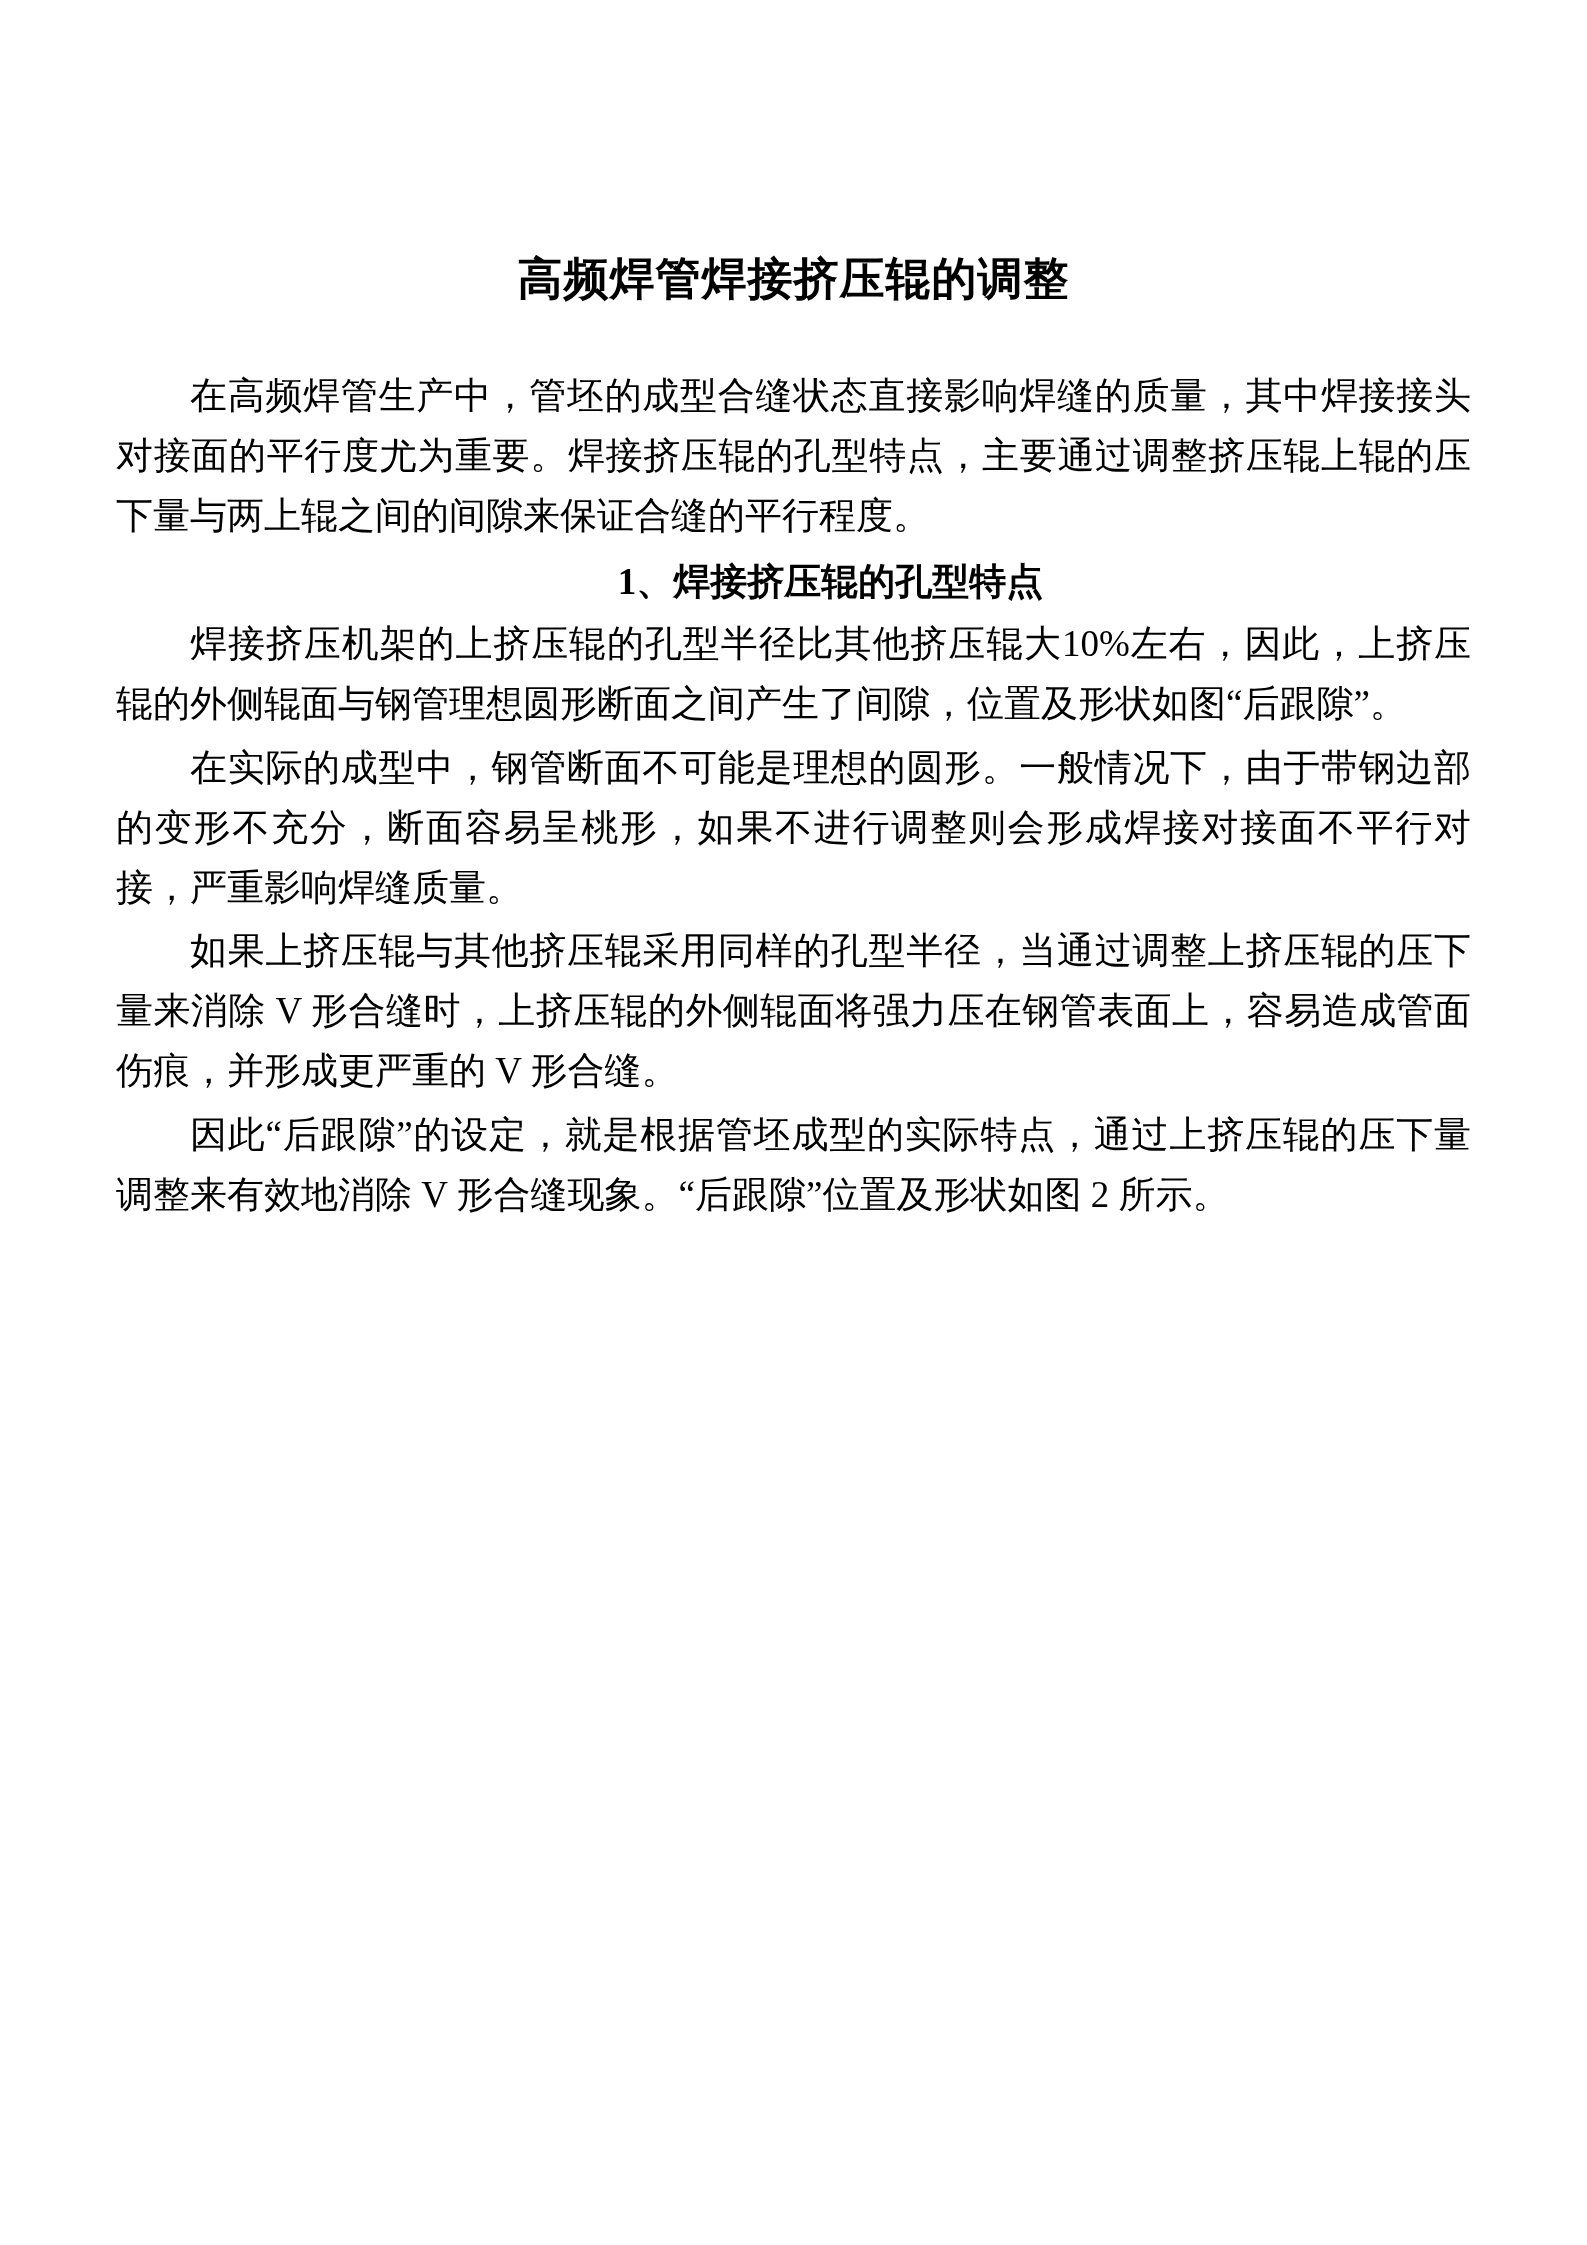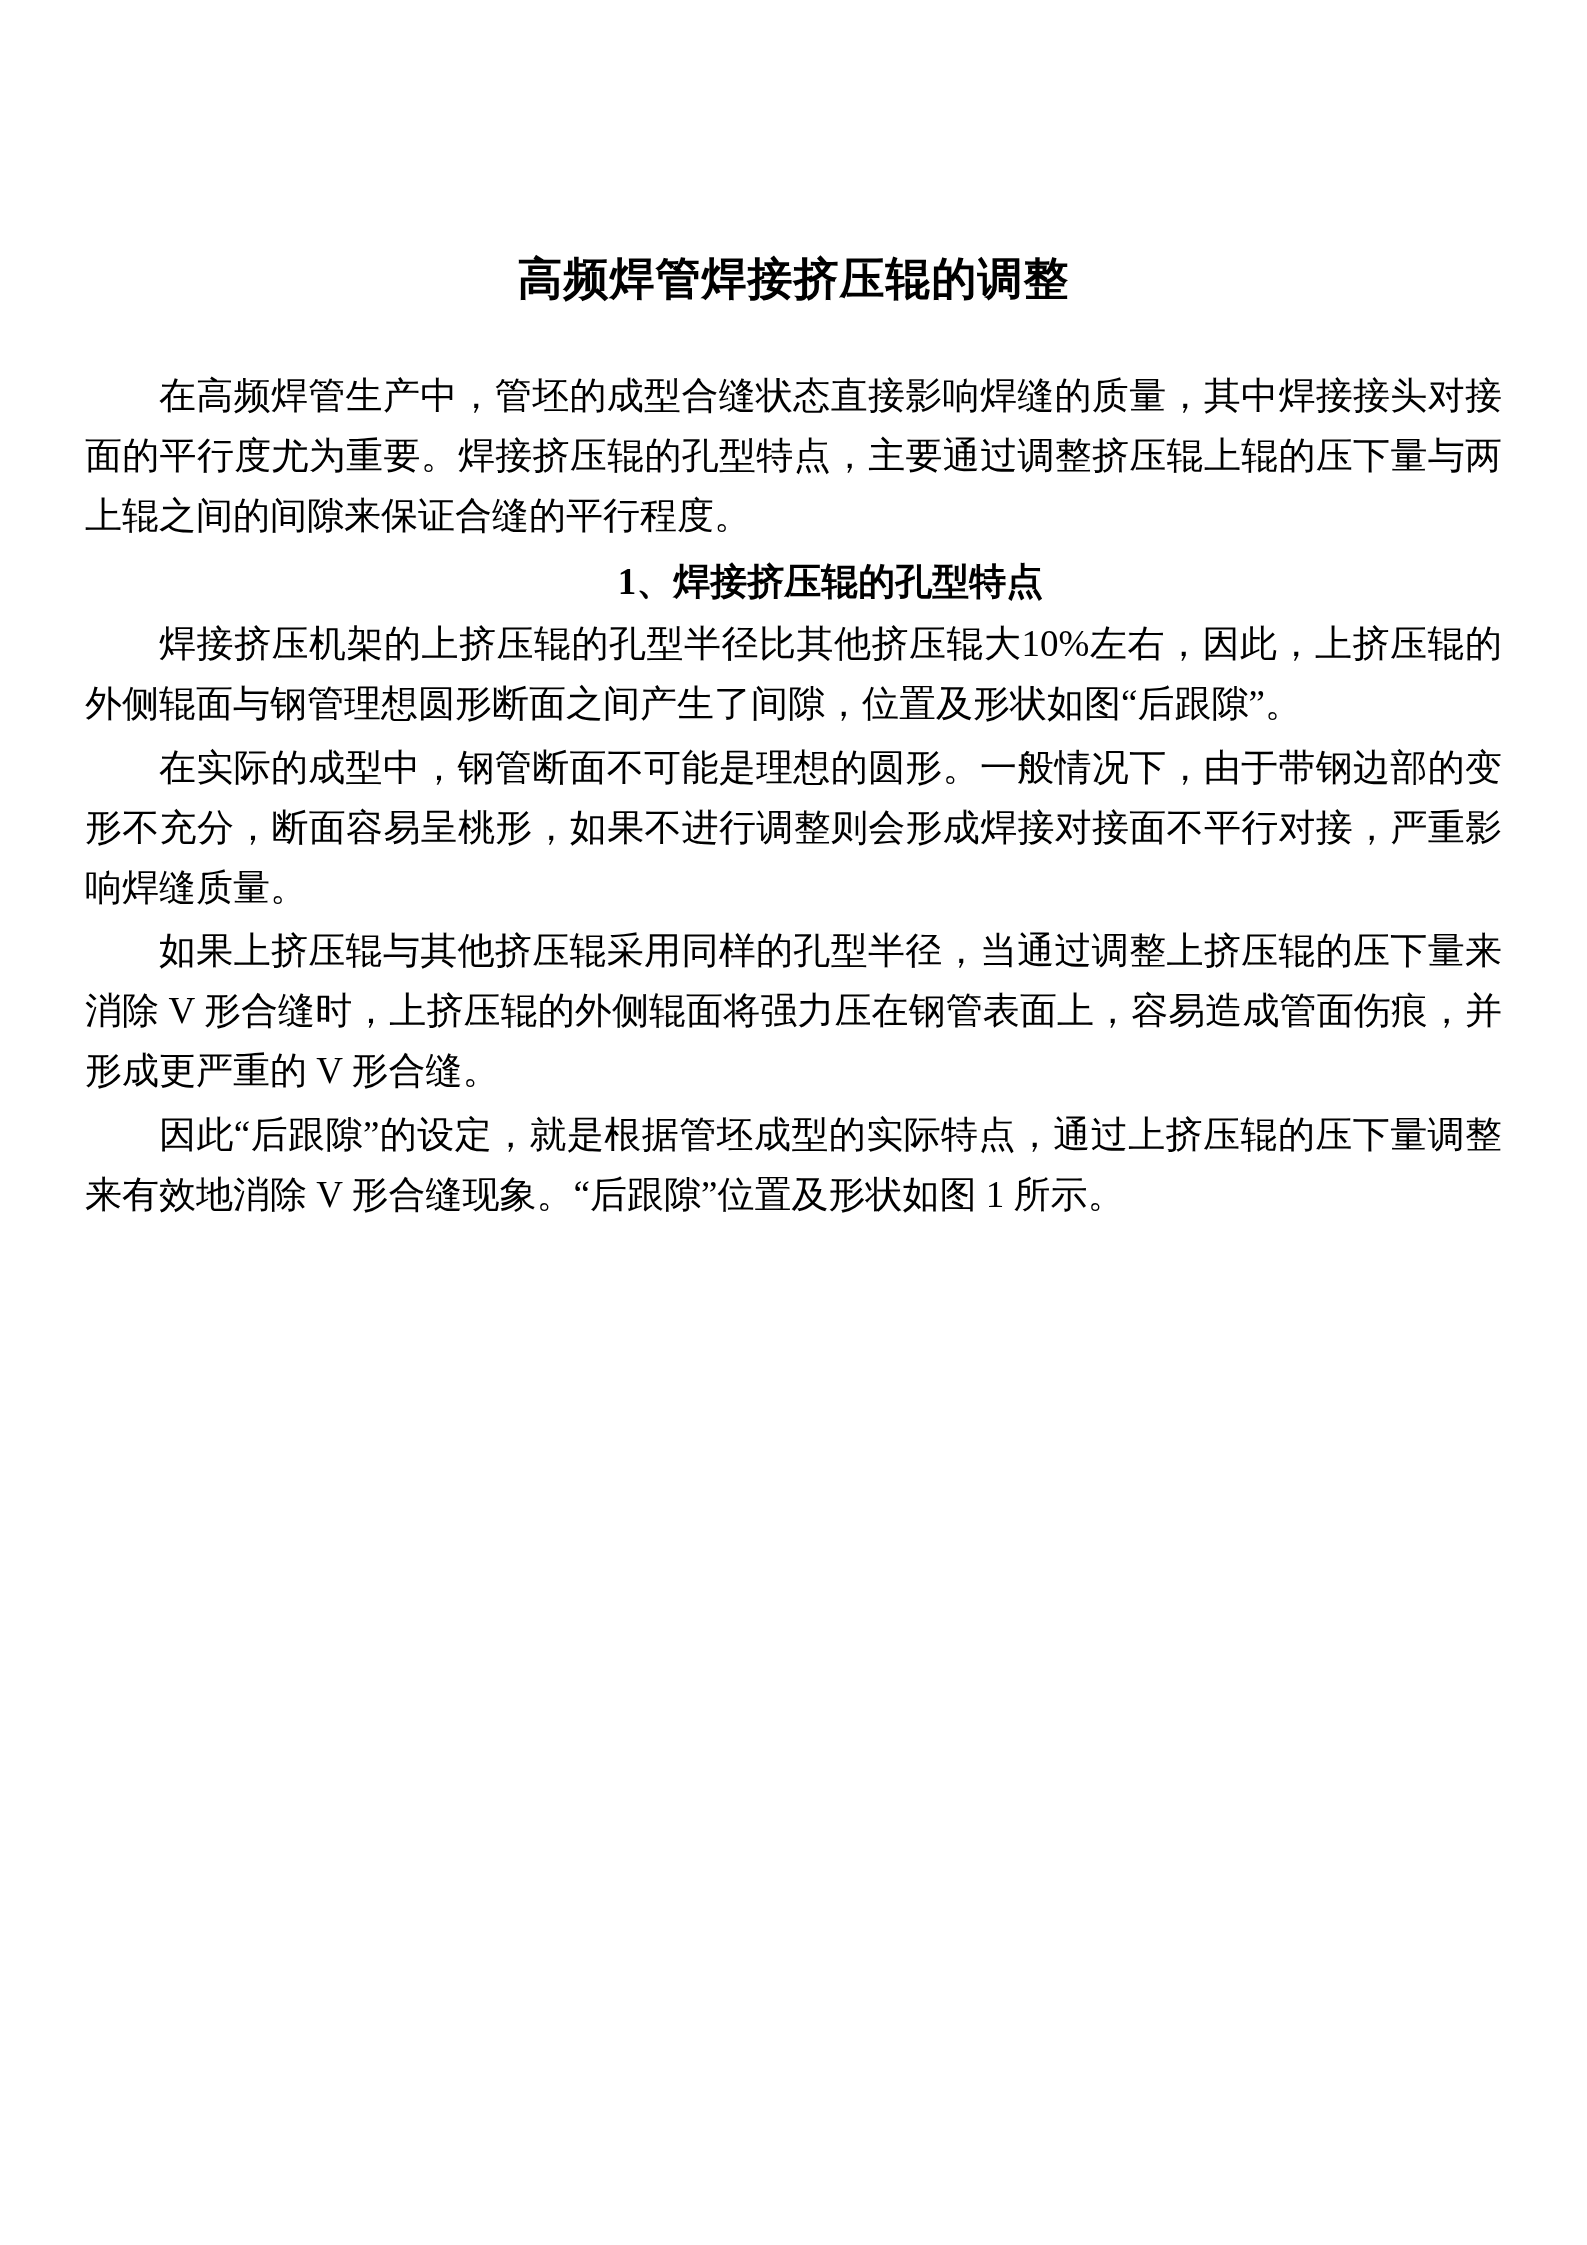--- a/index.html
+++ b/index.html
@@ -11,21 +11,21 @@
     width: 1587px;
     height: 2245px;
     font-family: "Liberation Serif", "DejaVu Serif", serif;
     color: #000000;
     -webkit-font-smoothing: antialiased;
   }
   .page {
     box-sizing: border-box;
     width: 1587px;
     height: 2245px;
-    padding: 0 85px;
+    padding: 0 116px;
     position: relative;
   }
   .doc-title {
     text-align: center;
     font-size: 45px;
     font-weight: bold;
     letter-spacing: 1px;
     margin: 0;
     padding-top: 252px;
     line-height: 1.2;
@@ -56,16 +56,16 @@
 <div class="page">
 
   <h1 class="doc-title">高频焊管焊接挤压辊的调整</h1>
 
   <div class="body-block">
     <p class="para">在高频焊管生产中，管坯的成型合缝状态直接影响焊缝的质量，其中焊接接头对接面的平行度尤为重要。焊接挤压辊的孔型特点，主要通过调整挤压辊上辊的压下量与两上辊之间的间隙来保证合缝的平行程度。</p>
     <p class="heading">1、焊接挤压辊的孔型特点</p>
     <p class="para">焊接挤压机架的上挤压辊的孔型半径比其他挤压辊大10%左右，因此，上挤压辊的外侧辊面与钢管理想圆形断面之间产生了间隙，位置及形状如图“后跟隙”。</p>
     <p class="para">在实际的成型中，钢管断面不可能是理想的圆形。一般情况下，由于带钢边部的变形不充分，断面容易呈桃形，如果不进行调整则会形成焊接对接面不平行对接，严重影响焊缝质量。</p>
     <p class="para">如果上挤压辊与其他挤压辊采用同样的孔型半径，当通过调整上挤压辊的压下量来消除 V 形合缝时，上挤压辊的外侧辊面将强力压在钢管表面上，容易造成管面伤痕，并形成更严重的 V 形合缝。</p>
-    <p class="para">因此“后跟隙”的设定，就是根据管坯成型的实际特点，通过上挤压辊的压下量调整来有效地消除 V 形合缝现象。“后跟隙”位置及形状如图 1 所示。</p>
+    <p class="para">因此“后跟隙”的设定，就是根据管坯成型的实际特点，通过上挤压辊的压下量调整来有效地消除 V 形合缝现象。“后跟隙”位置及形状如图 2 所示。</p>
   </div>
 
 </div>
 
 </body></html>

